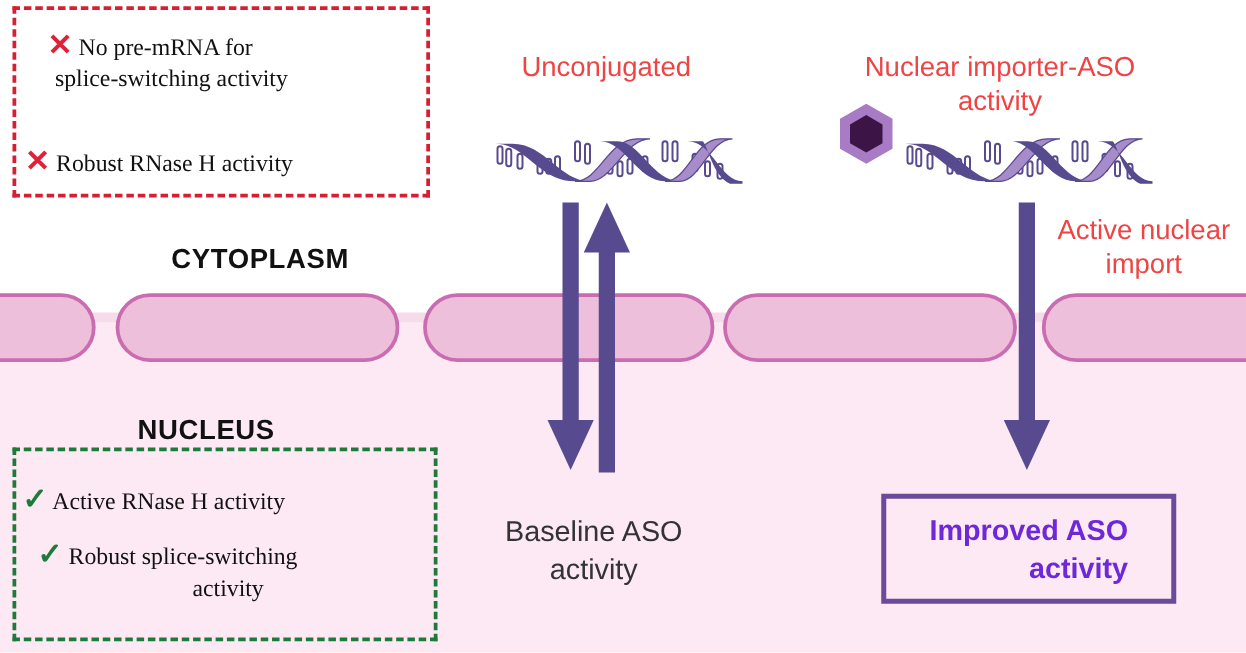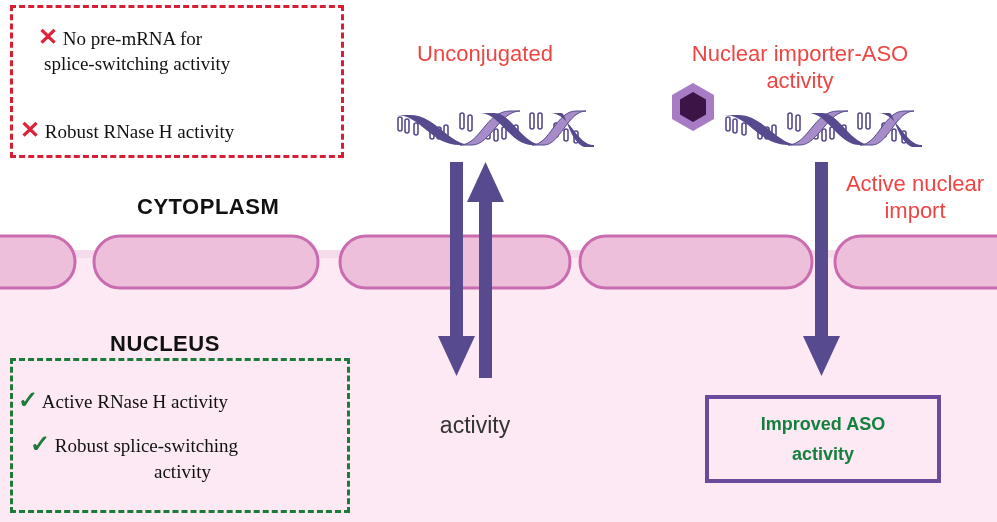--- a/index.html
+++ b/index.html
@@ -9,21 +9,21 @@
   .abs { position:absolute; }
   .label { font-size:22px; line-height:27px; text-align:center; color:#ef4444; }
   .region { font-size:22px; font-weight:bold; letter-spacing:0.5px; }
   .membrane { position:absolute; left:0; top:0; }
   .box-red { position:absolute; left:10px; top:5px; width:334px; height:153px; border:3px dashed #d71f33; box-sizing:border-box; }
   .box-green { position:absolute; left:10px; top:358px; width:340px; height:155px; border:3px dashed #1f7a3a; box-sizing:border-box; }
   .item { position:absolute; font-size:19px; line-height:24px; color:#111;font-family:Liberation Serif, serif; }
   .mark-x { color:#e0213a; font-weight:bold; font-size:24px; }
   .mark-check { color:#1f7a3a; font-weight:bold; font-size:24px; }
   .improved { position:absolute; left:705px; top:395px; width:236px; height:88px; border:4px solid #6b4a9c; box-sizing:border-box;
-              display:flex; align-items:center; justify-content:center; text-align:center; font-weight:bold; font-size:18px; line-height:30px; color:#15803d; }
+              display:flex; align-items:center; justify-content:center; text-align:right; font-weight:bold; font-size:23px; line-height:30px; color:#6d28d9; }
   .baseline { color:#333; }
 </style>
 </head>
 <body>
 
 <div class="nucleus-bg"></div>
 
 <svg class="membrane" width="997" height="522">
   <rect x="0" y="250" width="997" height="8" fill="#f6dcea"></rect>
   <g fill="#edbfdb" stroke="#c96db0" stroke-width="3">
@@ -97,20 +97,21 @@
     <polygon points="2,176 39,176 20.5,216"></polygon>
     <rect x="43" y="40" width="13" height="178"></rect>
     <polygon points="31,42 68,42 49.5,2"></polygon>
   </g>
 </svg>
 
 <div class="abs label" style="left:510px; top:170px; width:165px;">
 </div>
 
 <div class="abs label baseline" style="left:375px; top:410px; width:200px; font-size:23px; line-height:30px;">
+  <div>Baseline ASO</div>
   <div>activity</div>
 </div>
 
 <div class="abs label" style="left:640px; top:40px; width:320px;">
   <div>Nuclear importer-ASO</div>
   <div>activity</div>
 </div>
 
 <svg class="abs" style="left:671px; top:82px;" width="44" height="50" viewBox="0 0 44 50">
   <polygon points="22,1 43,13 43,37 22,49 1,37 1,13" fill="#a87bc5"></polygon>

